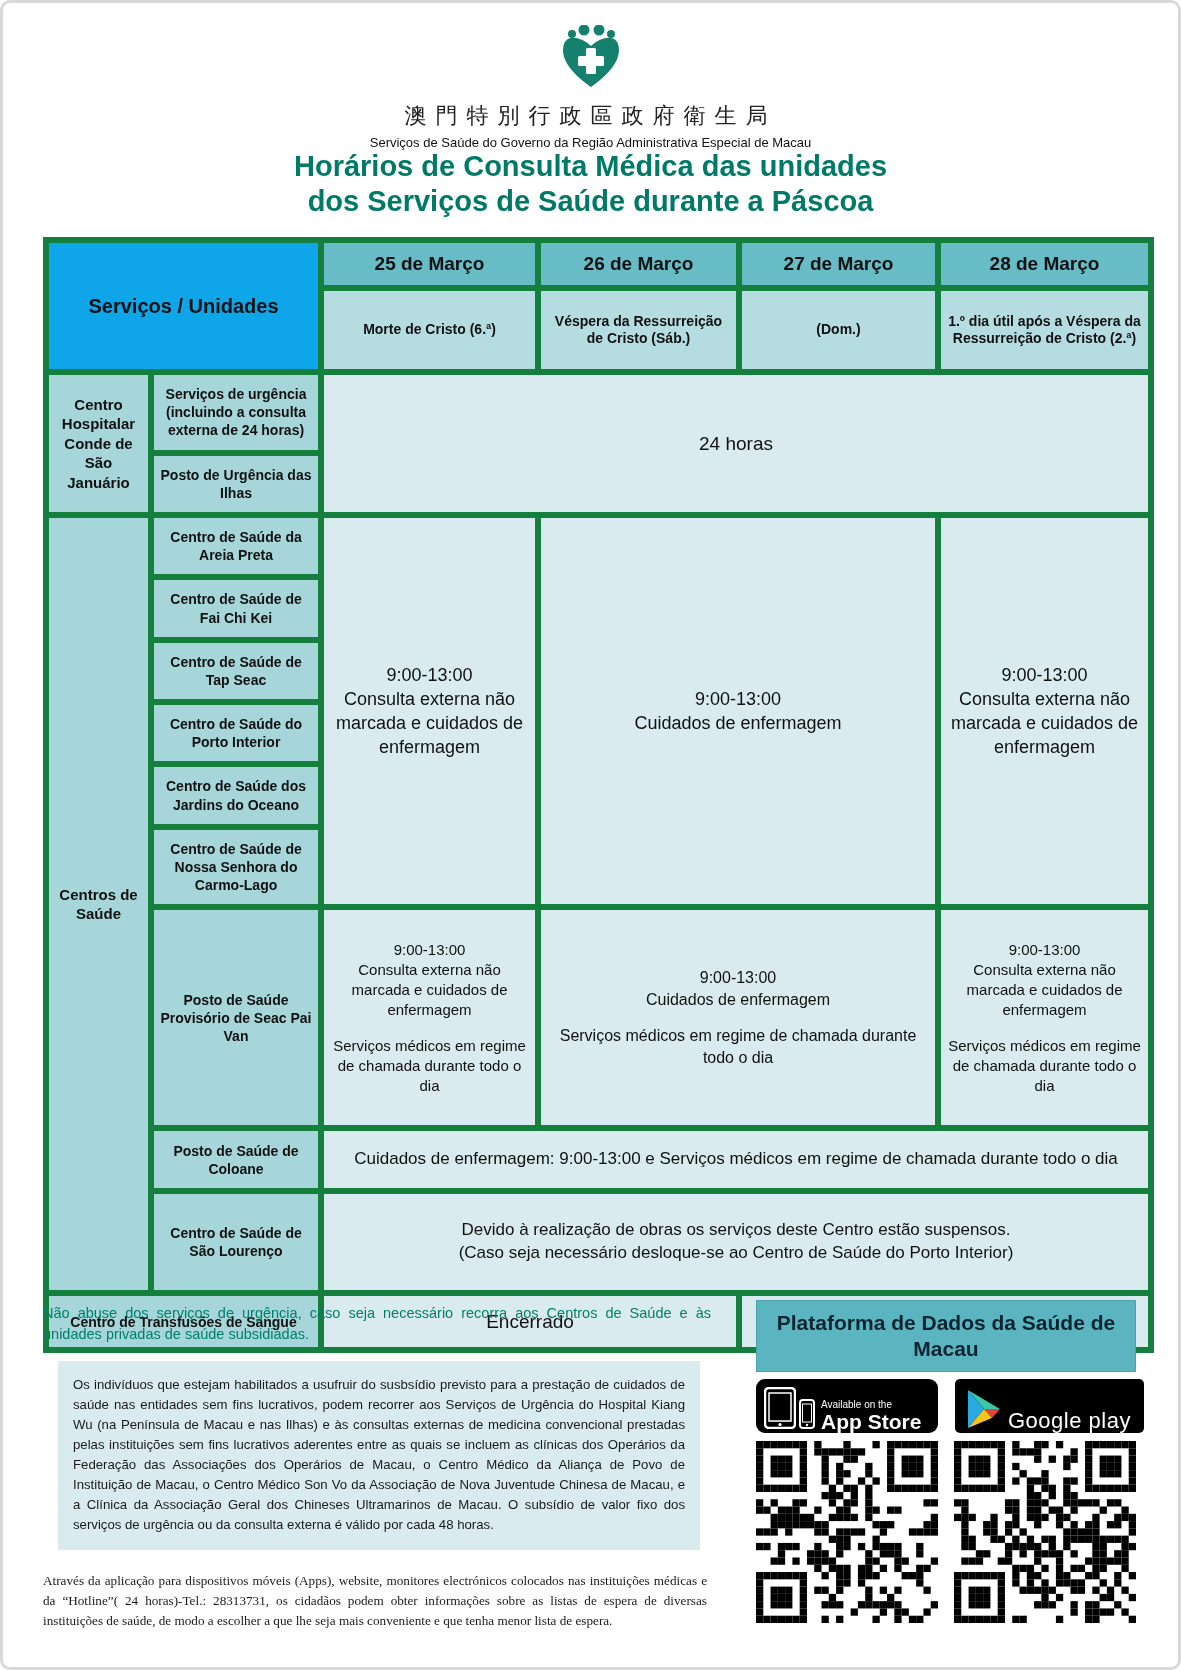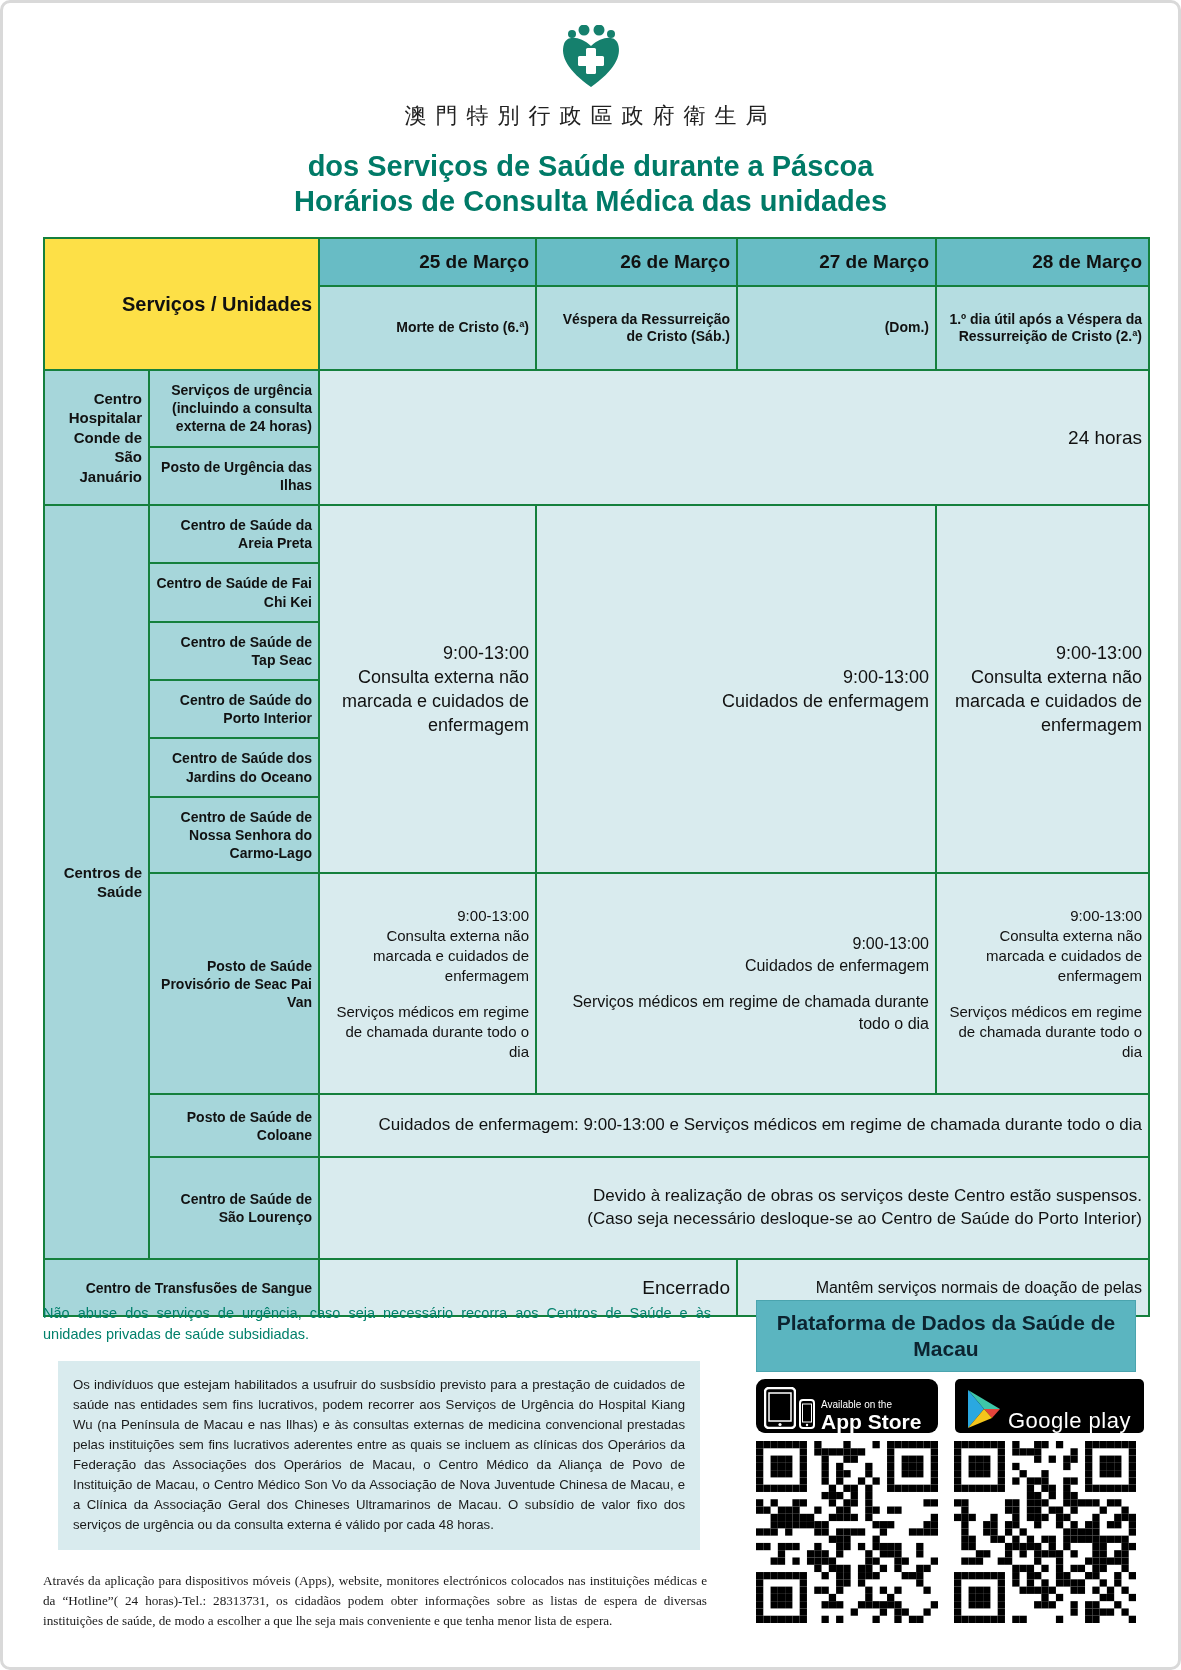--- a/index.html
+++ b/index.html
@@ -14,24 +14,24 @@
   .logo .cn { font-size:22px; color:#222; letter-spacing:9px; margin-top:6px; }
   .logo .pt { font-size:13px; color:#111; margin-top:4px; }
 
   
   .title { position:absolute; top:146px; left:0; width:100%; text-align:center;
            color:#007a67; font-weight:bold; font-size:29px; line-height:1.22; }
 
   
   table.schedule { position:absolute; left:40px; top:234px; width:1105px;
                    border-collapse:collapse; table-layout:fixed; border:2px solid #2e2e2e; }
-  table.schedule td { border:2px solid #15803d; padding:10px 6px; text-align:right;
+  table.schedule td { border:6px solid #15803d; padding:10px 6px; text-align:center;
                       vertical-align:middle; overflow:hidden; word-wrap:break-word; }
   .c-head   { background:#68bcc5; font-weight:bold; font-size:19px; }
-  .c-corner { background:#fde047; font-weight:bold; font-size:20px; }
+  .c-corner { background:#0ea5e9; font-weight:bold; font-size:20px; }
   .c-sub    { background:#b5dde1; font-weight:bold; font-size:14px; line-height:1.25; }
   .c-group  { background:#a6d6da; font-weight:bold; font-size:15px; line-height:1.3; }
   .c-label  { background:#a6d6da; font-weight:bold; font-size:14px; line-height:1.3; }
   .c-data   { background:#d9ebee; font-size:17px; line-height:1.35; }
   .fs18 { font-size:18px; }
   .fs19 { font-size:19px; }
   .fs16 { font-size:16px; }
   .fs15 { font-size:15px; }
   .extra { margin-top:15px; }
 
@@ -71,25 +71,26 @@
         <circle cx="18" cy="9" r="4" fill="#15806d"></circle>
         <circle cx="30" cy="5" r="5.5" fill="#15806d"></circle>
         <circle cx="45" cy="5" r="5.5" fill="#15806d"></circle>
         <circle cx="57" cy="9" r="4" fill="#15806d"></circle>
         <path d="M37 62 C14 46 6 31 10 19 C13 10 26 11 37 21 C48 11 61 10 64 19 C68 31 60 46 37 62 Z" fill="#15806d"></path>
         <rect x="32" y="23" width="10" height="26" rx="1.5" fill="#fff"></rect>
         <rect x="24" y="31" width="26" height="10" rx="1.5" fill="#fff"></rect>
       </svg>
     </span>
     <div class="cn">澳門特別行政區政府衛生局</div>
+    <div class="pt">Serviços de Saúde do Governo da Região Administrativa Especial de Macau</div>
   </div>
 
   <div class="title">
+    <div>Horários de Consulta Médica das unidades</div>
     <div>dos Serviços de Saúde durante a Páscoa</div>
-    <div>Horários de Consulta Médica das unidades</div>
   </div>
 
   <table class="schedule">
     <colgroup>
       <col style="width:105px">
         <col style="width:170px">
         <col style="width:217px">
       <col style="width:201px">
         <col style="width:199px">
         <col style="width:213px">

